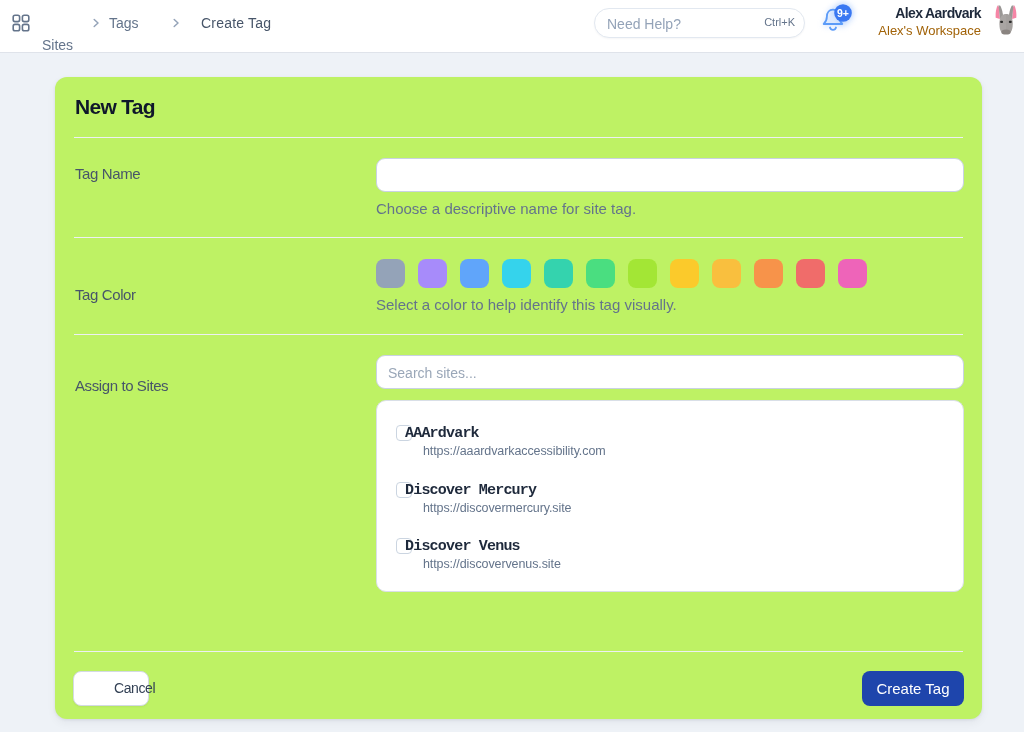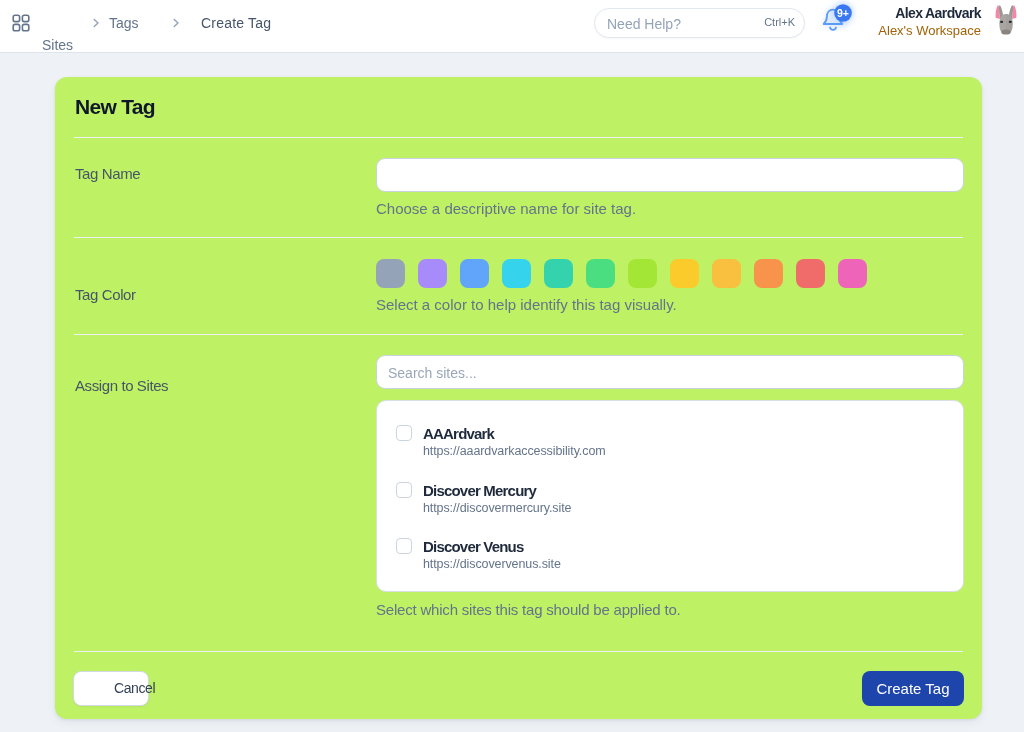--- a/index.html
+++ b/index.html
@@ -24,21 +24,21 @@
   h1 { position:absolute; left:20px; top:17.5px; font-size:21px; font-weight:700; color:#0f172a; letter-spacing:-0.7px; }
   .lbl { position:absolute; left:20px; font-size:15px; font-weight:400; color:#475569; letter-spacing:-0.4px; }
   .inp { position:absolute; left:321px; width:588px; height:34px; background:#fff; border:1px solid #c9d2e2; border-radius:9px; }
   .inp .ph { position:absolute; left:11px; top:9px; font-size:14px; color:#9aa7b8; }
   .help { position:absolute; left:321px; font-size:15px; color:#64748b; }
 
   .sw { position:absolute; width:29px; height:29px; border-radius:8px; top:182px; }
 
   .listbox { position:absolute; left:321px; top:323px; width:588px; height:192px; border:1px solid #d9dfe7; border-radius:10px; background:#fff; }
   .cb { position:absolute; left:18.5px; width:16px; height:16px; border:1.5px solid #cbd5e1; border-radius:4px; background:#fff; }
-  .sname { position:absolute; left:46px; font-size:15px; font-weight:700; color:#1e293b; letter-spacing:-0.8px; }
+  .sname { position:absolute; left:28px; font-size:15px; font-weight:700; color:#1e293b; letter-spacing:-0.8px;font-family:Liberation Mono, monospace; }
   .surl { position:absolute; left:46px; font-size:12.5px; color:#64748b; letter-spacing:-0.1px; }
 
   .btn-cancel { position:absolute; left:18px; top:594px; width:76px; height:35px; background:#fff; border:1px solid #d3dae3; border-radius:8px; box-shadow:0 1px 2px rgba(15,23,42,.05); font-size:14px; color:#334155; font-weight:500; letter-spacing:-0.4px; text-align:center; line-height:33px;padding-left:40px; }
   .btn-create { position:absolute; left:807px; top:594px; width:102px; height:35px; background:#1e45ac; border-radius:8px; font-size:15px; color:#ffffff; font-weight:500; text-align:center; line-height:35px; }
 </style>
 </head>
 <body>
 
 <div class="topbar">
   <svg class="abs" style="left:12px; top:14px;" width="18" height="18" viewBox="0 0 18 18" fill="none" stroke="#64748b" stroke-width="1.6">
@@ -130,18 +130,17 @@
     <div class="cb" style="top:23.5px;"></div>
     <div class="sname" style="top:24px;">AAArdvark</div>
     <div class="surl" style="top:43px;">https://aaardvarkaccessibility.com</div>
     <div class="cb" style="top:80.5px;"></div>
     <div class="sname" style="top:80.5px;">Discover Mercury</div>
     <div class="surl" style="top:99.5px;">https://discovermercury.site</div>
     <div class="cb" style="top:136.5px;"></div>
     <div class="sname" style="top:137px;">Discover Venus</div>
     <div class="surl" style="top:156px;">https://discovervenus.site</div>
   </div>
-  <div class="help" style="top:524px; letter-spacing:-0.2px;">Select which sites this tag should be applied to.</div>
 
   <div class="hr" style="top:574px;"></div>
   <div class="btn-cancel">Cancel</div>
   <div class="btn-create">Create Tag</div>
 </div>
 
 </body></html>

